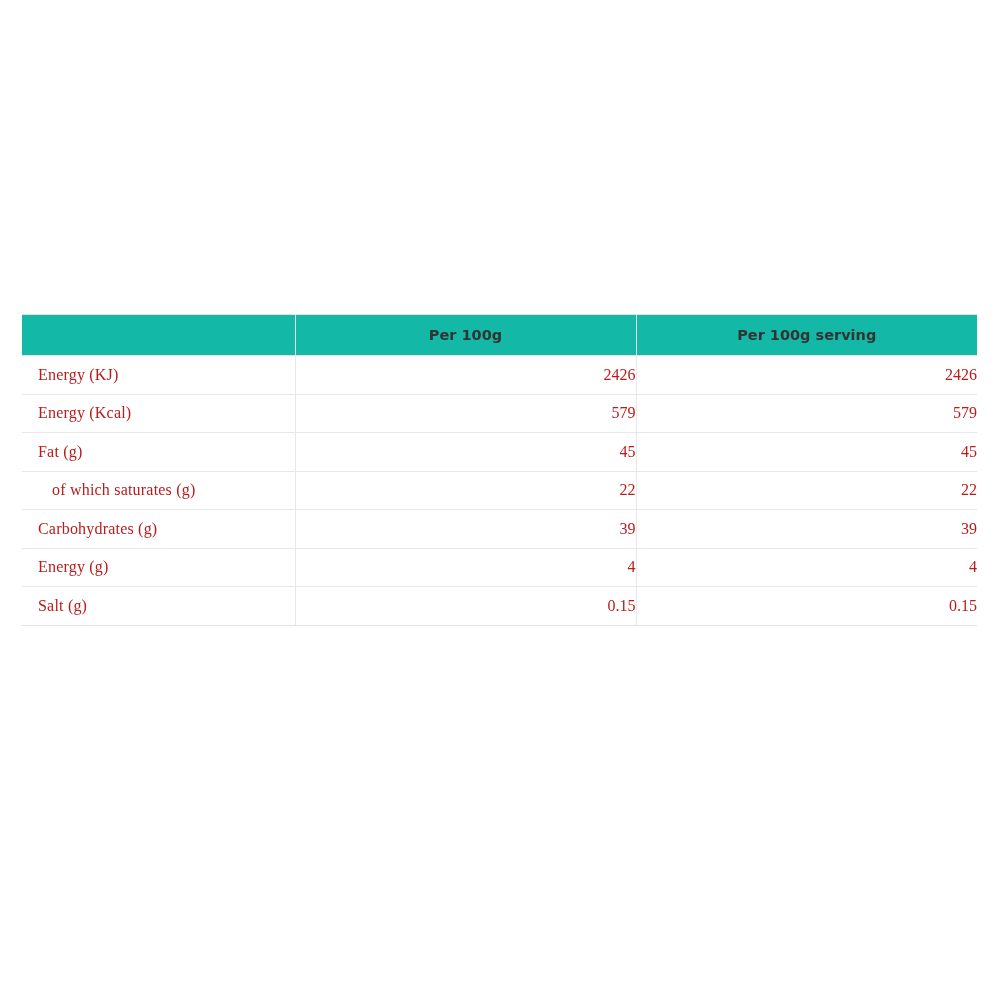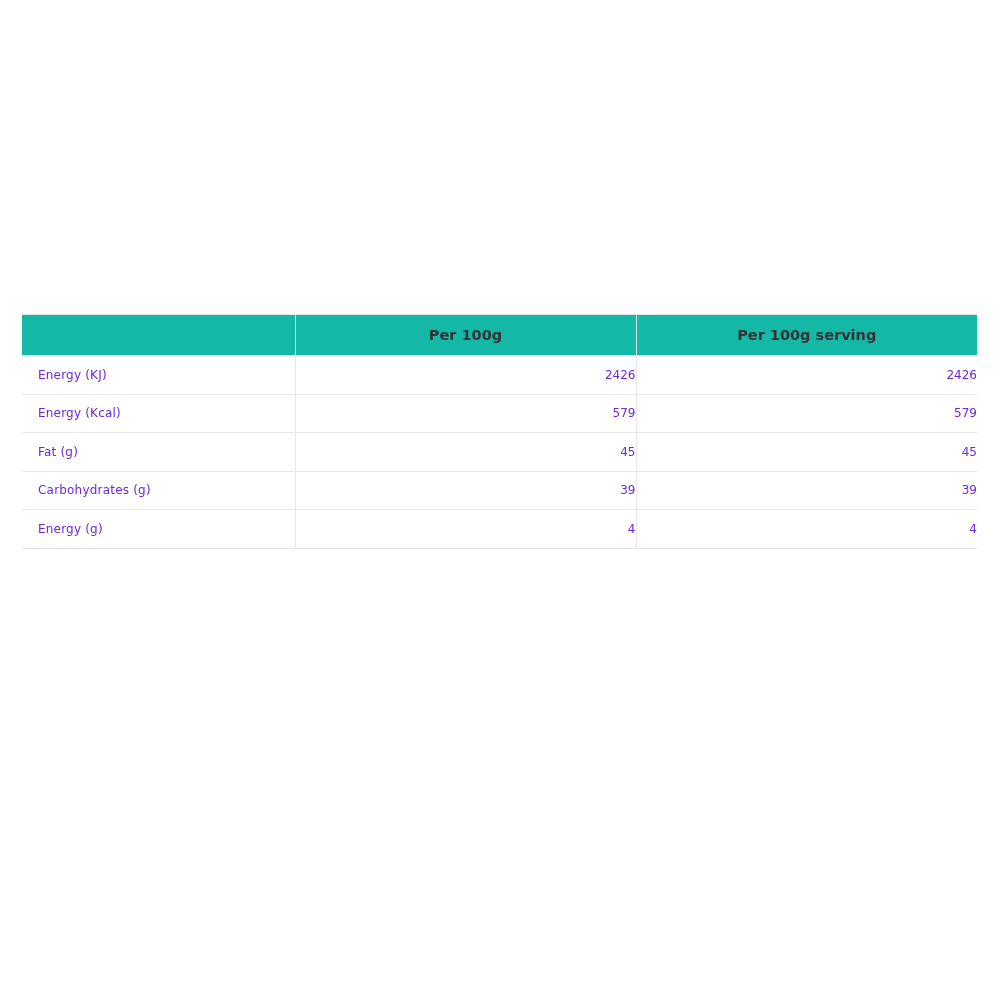--- a/index.html
+++ b/index.html
@@ -48,22 +48,23 @@
   table.nutrition thead th.head-label {
     border-right: 1px solid #e2e2e2;
   }
   table.nutrition thead th.head-v1 {
     border-right: 1px solid #e2e2e2;
   }
   table.nutrition tbody td {
     height: 37.5px;
     border-bottom: 1px solid #e8e8e8;
     padding: 0;
-    font-size: 12px;
-    color: #6d28d9;
+    font-size: 16px;
+    color: #b91c1c;
+    font-family: Liberation Serif, serif;
   }
   table.nutrition tbody td.label {
     text-align: left;
     padding-left: 16px;
     border-right: 1px solid #e8e8e8;
     letter-spacing: 0.2px;
   }
   table.nutrition tbody td.label.indent {
     padding-left: 30px;
   }
@@ -105,25 +106,35 @@
             <td class="label">Energy (Kcal)</td>
             <td class="value v1">579</td>
             <td class="value v2">579</td>
           </tr>
           <tr>
             <td class="label">Fat (g)</td>
             <td class="value v1">45</td>
             <td class="value v2">45</td>
           </tr>
           <tr>
+            <td class="label indent">of which saturates (g)</td>
+            <td class="value v1">22</td>
+            <td class="value v2">22</td>
+          </tr>
+          <tr>
             <td class="label">Carbohydrates (g)</td>
             <td class="value v1">39</td>
             <td class="value v2">39</td>
           </tr>
           <tr>
             <td class="label">Energy (g)</td>
             <td class="value v1">4</td>
             <td class="value v2">4</td>
           </tr>
+          <tr>
+            <td class="label">Salt (g)</td>
+            <td class="value v1">0.15</td>
+            <td class="value v2">0.15</td>
+          </tr>
         </tbody>
     </table>
   </div>
 </div>
 
 </body></html>

